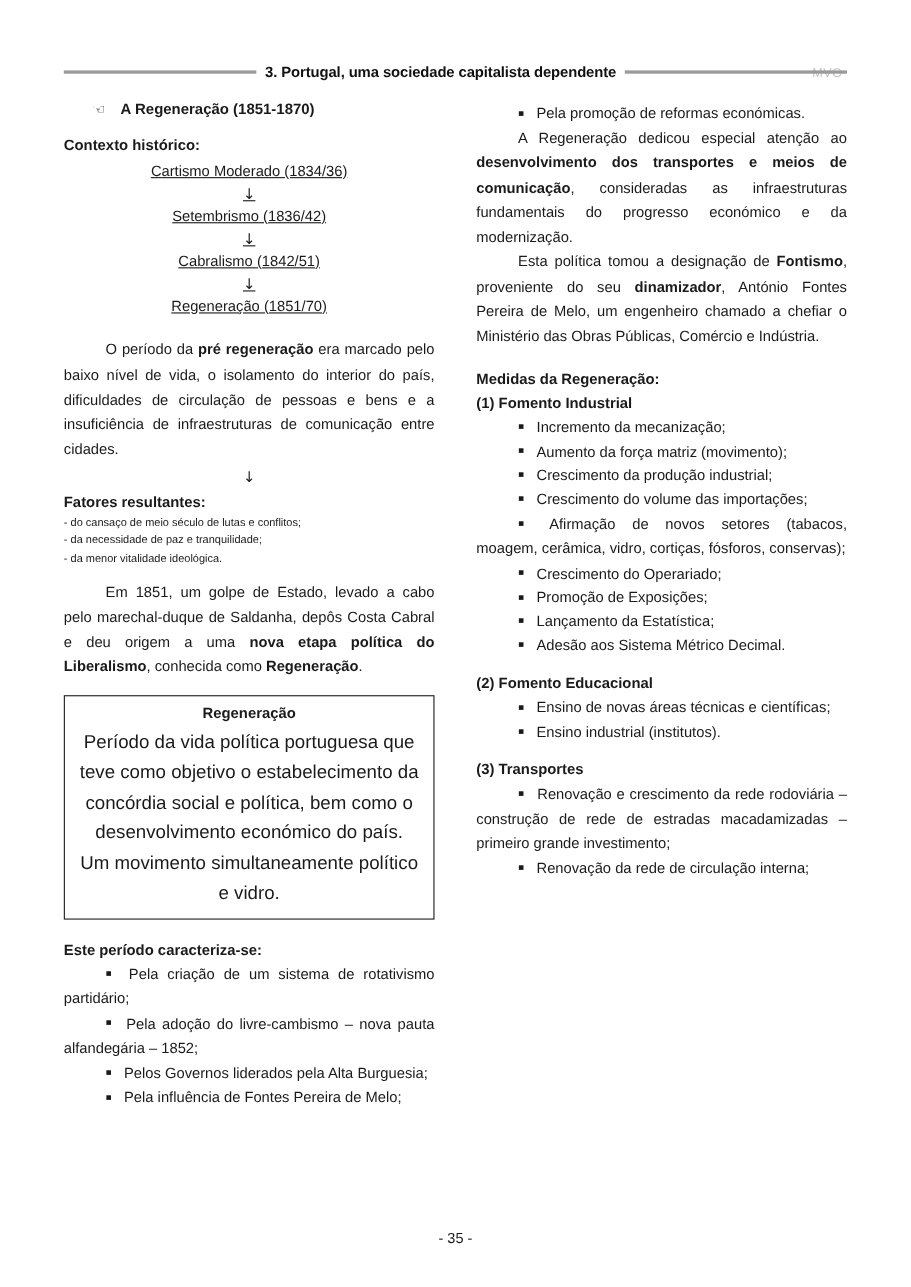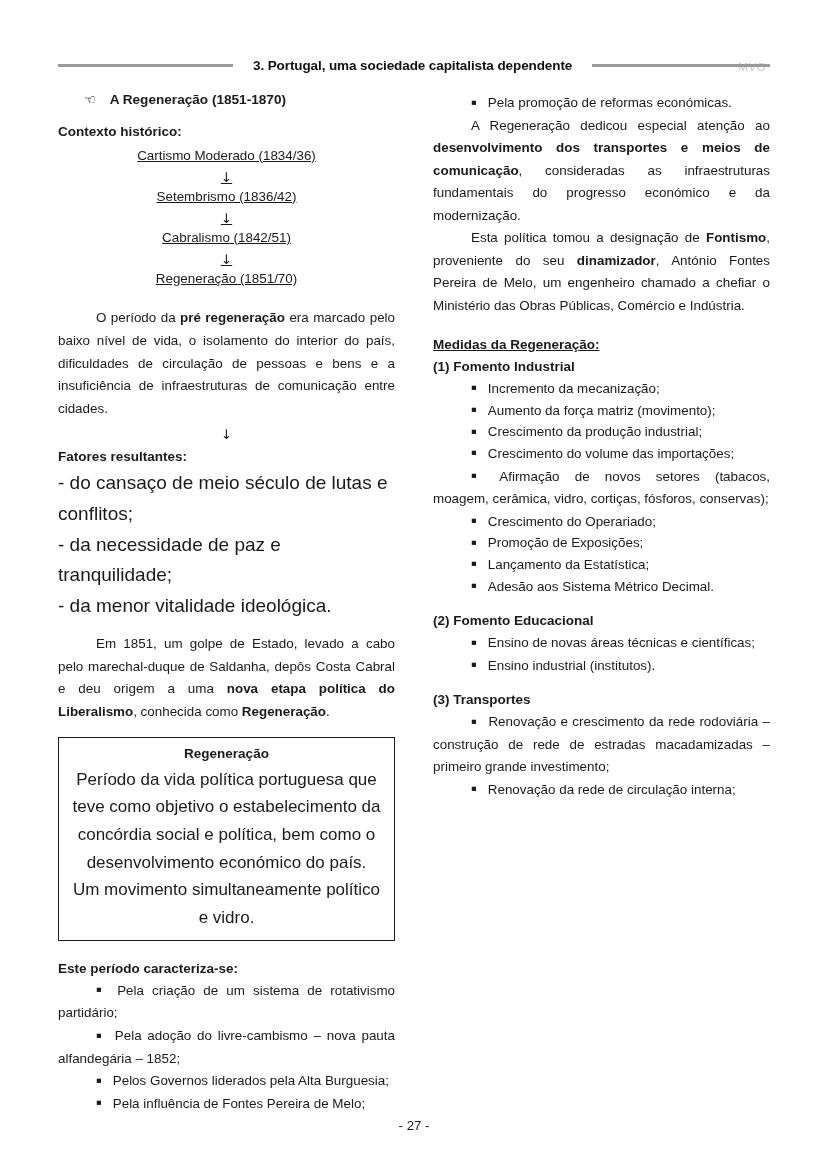--- a/index.html
+++ b/index.html
@@ -23,21 +23,21 @@
     top: 61px; right: 62px;
     font-size: 11.5px;
     color: #c2c2c2;
     letter-spacing: .5px;
     font-weight: 400;
   }
   .header {
     position: absolute;
     top: 58px; left: 58px; right: 58px;
     display: flex; align-items: center;
-    gap: 20px;
+    gap: 8px;
   }
   .header .rule {
     flex: 1 1 auto;
     height: 3px;
     background: #9a9a9a;
   }
   .header .rule.left { max-width: 175px; }
   .header-title {
     font-size: 13.5px;
     font-weight: bold;
@@ -61,21 +61,21 @@
   p, div.line { margin: 0; }
   .just {
     text-align: justify;
     text-align-last: left;
     font-size: 13.4px;
     line-height: 1.68;
     hyphens: none;
   }
   .para { text-indent: 38px; }
   .b { font-weight: bold; }
-  .u { text-decoration: underline; }
+  .u { }
 
   .section-title {
     font-size: 13.6px;
     font-weight: bold;
     display: flex;
     align-items: baseline;
     gap: 14px;
     margin-left: 26px;
     margin-bottom: 14px;
   }
@@ -110,21 +110,21 @@
   }
   .arrow-center {
     text-align: center;
     font-size: 13.5px;
     font-family: "DejaVu Sans", sans-serif;
     line-height: 1.5;
     padding: 4px 0 2px 0;
   }
 
   .dash-line {
-    font-size: 19px;
+    font-size: 10px;
     line-height: 1.62;
   }
 
   
   .bullet {
     position: relative;
     padding-left: 0;
     text-indent: 38px;
     font-size: 13.4px;
     line-height: 1.68;
@@ -262,15 +262,15 @@
       <div class="bullet"><span class="mk">▪</span><span>Ensino de novas áreas técnicas e científicas;</span></div>
       <div class="bullet tight"><span class="mk">▪</span><span>Ensino industrial (institutos).</span></div>
 
       <div class="heading gap-top">(3) Transportes</div>
       <div class="bullet"><span class="mk">▪</span><span>Renovação e crescimento da rede rodoviária – construção de rede de estradas macadamizadas – primeiro grande investimento;</span></div>
       <div class="bullet"><span class="mk">▪</span><span>Renovação da rede de circulação interna;</span></div>
 
     </div>
   </div>
 
-  <div class="footer">- 27 -</div>
+  <div class="footer">- 35 -</div>
 
 </div>
 
 </body></html>

